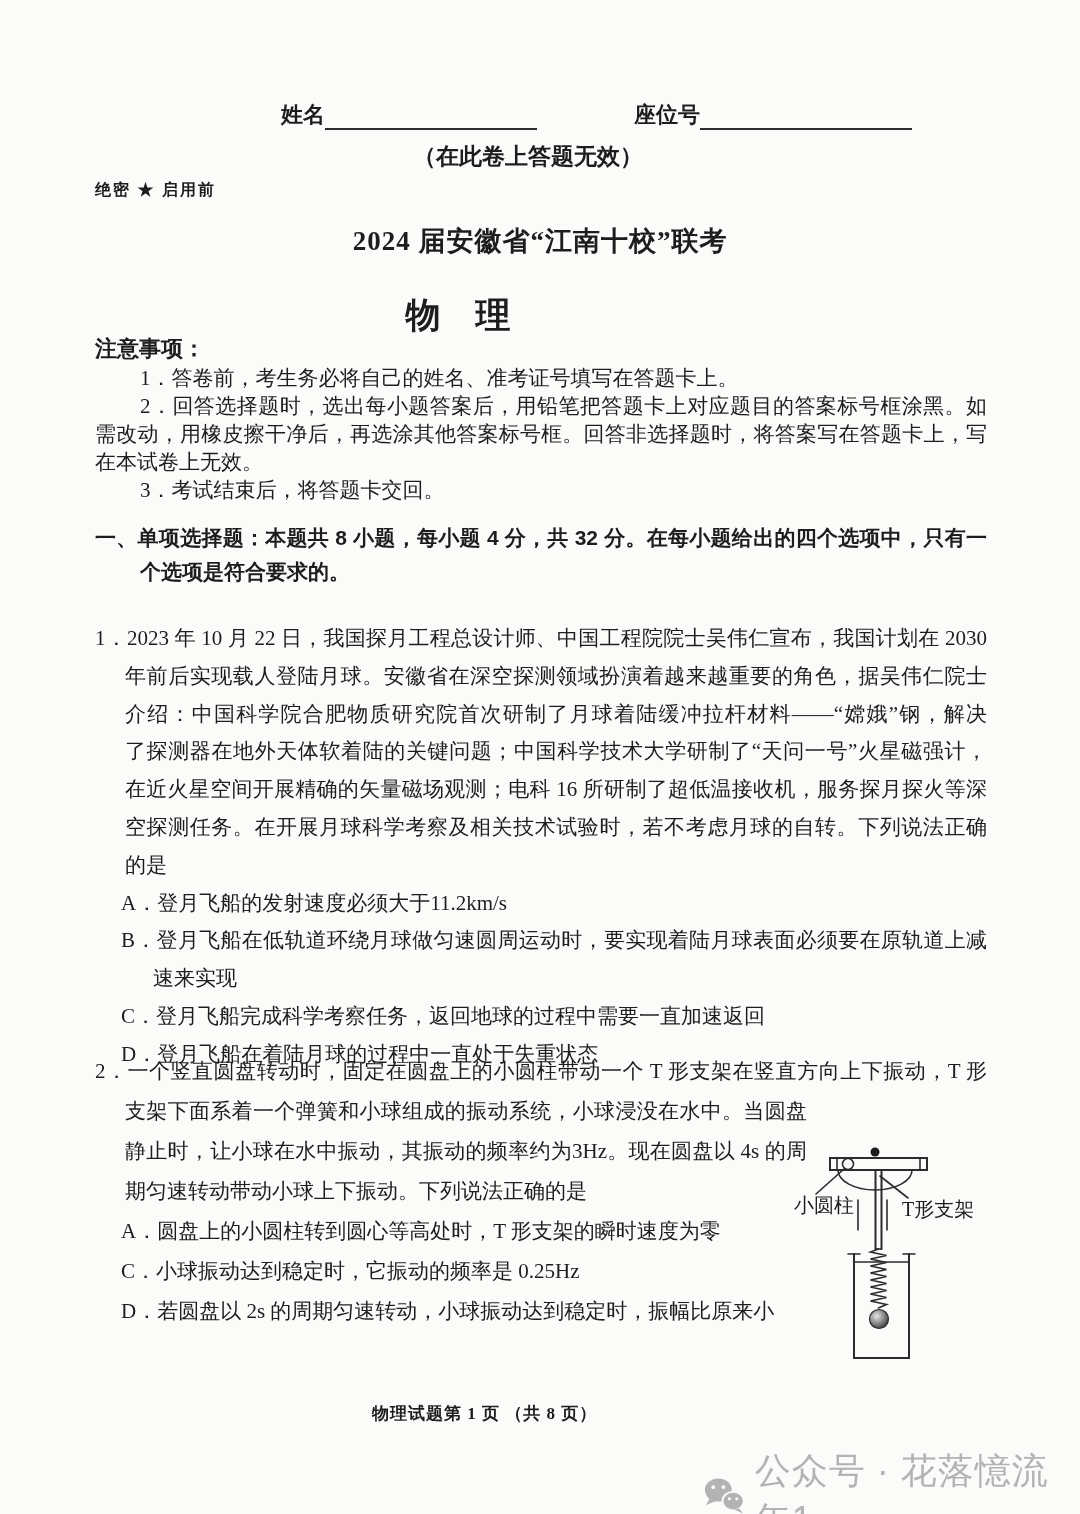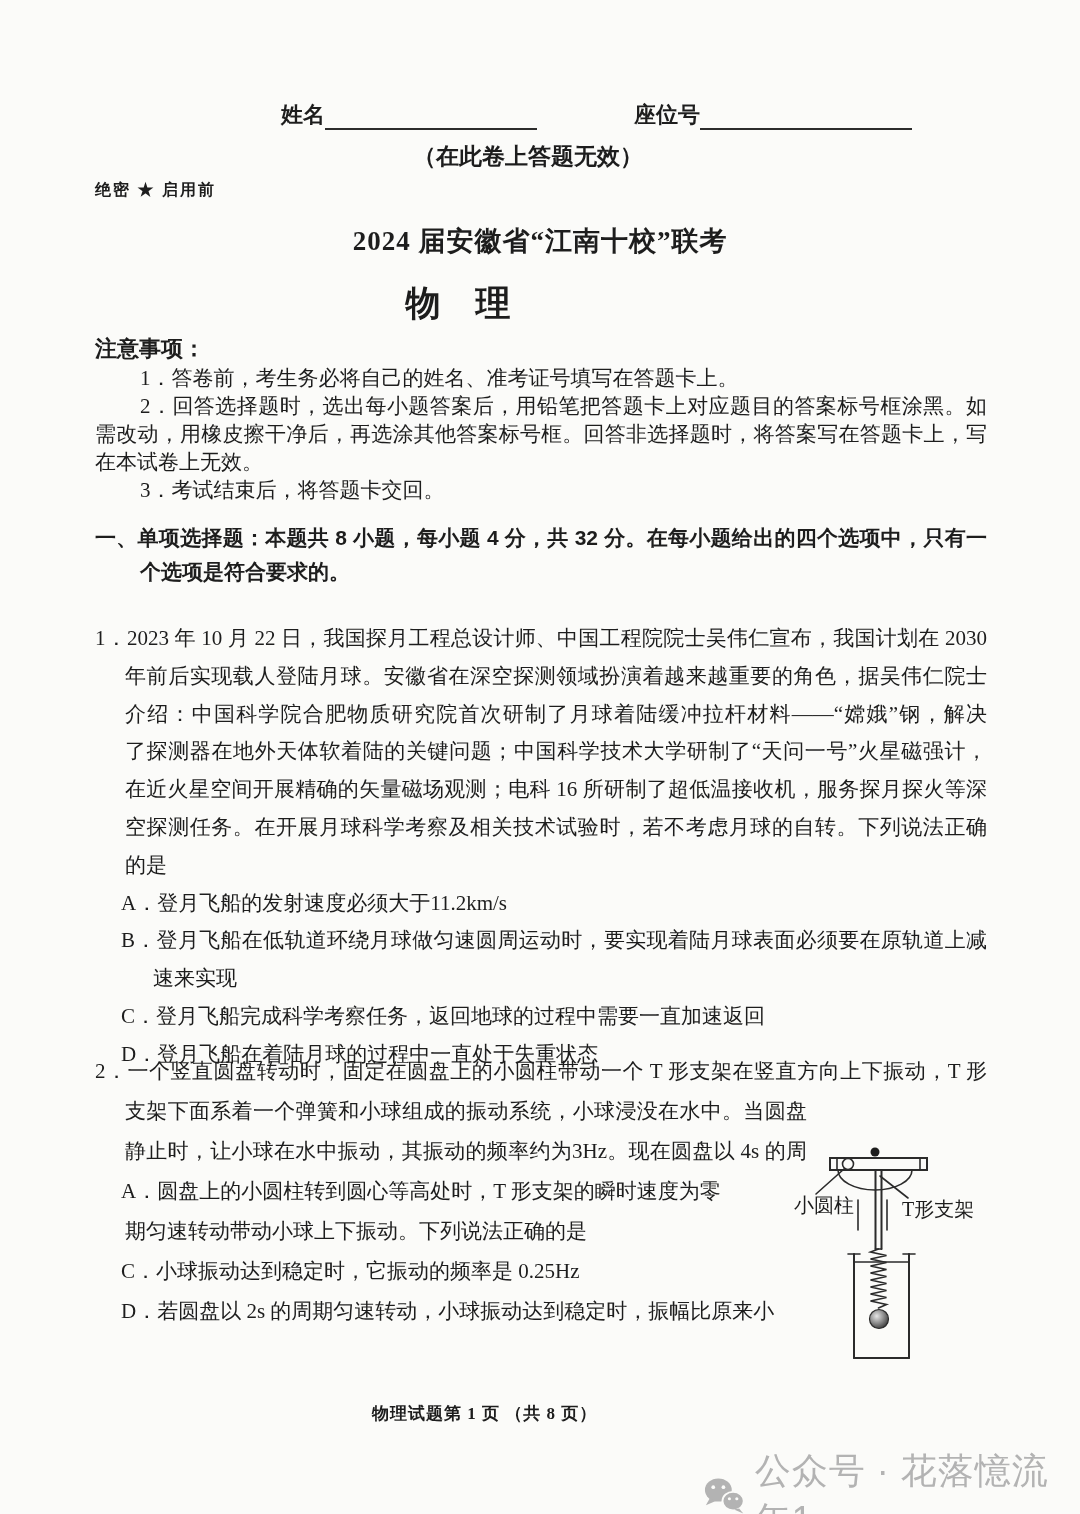--- a/index.html
+++ b/index.html
@@ -17,21 +17,21 @@
   .fields{position:absolute;top:100px;left:0;width:1080px;height:36px;font-size:22px;font-weight:700;margin-left:44px;}
   .field{position:absolute;top:0;display:flex;align-items:flex-end;}
   .field-name{left:237px;}
   .field-seat{left:590px;}
   .flabel{line-height:30px;}
   .fline{display:inline-block;width:212px;height:28px;border-bottom:2px solid #2c2c2c;}
 
   .invalid-note{position:absolute;top:141px;left:0;width:1056px;text-align:center;font-size:23px;}
   .secrecy{position:absolute;top:180px;left:95px;font-size:16px;letter-spacing:2px;}
   .exam-title{position:absolute;top:223px;left:0;width:1080px;text-align:center;font-size:27px;font-weight:700;letter-spacing:1px;}
-  .subject{position:absolute;top:280px;left:0;width:916px;text-align:center;font-size:35px;font-weight:700;}
+  .subject{position:absolute;top:292px;left:0;width:916px;text-align:center;font-size:35px;font-weight:700;}
 
   
   .notices{position:absolute;top:333px;left:95px;width:892px;font-size:21px;}
   .notice-h{font-size:22px;line-height:31px;}
   .nline{line-height:28px;}
   .ind{text-indent:45px;}
   .jl{text-align-last:justify;}
 
   
   .section-head{position:absolute;top:521px;left:95px;width:892px;font-size:21px;}
@@ -108,22 +108,22 @@
     <div class="ql opt jl">B．登月飞船在低轨道环绕月球做匀速圆周运动时，要实现着陆月球表面必须要在原轨道上减</div>
     <div class="ql optcont">速来实现</div>
     <div class="ql opt">C．登月飞船完成科学考察任务，返回地球的过程中需要一直加速返回</div>
     <div class="ql opt">D．登月飞船在着陆月球的过程中一直处于失重状态</div>
   </div>
 
   <div class="q q2">
     <div class="ql jl">2．一个竖直圆盘转动时，固定在圆盘上的小圆柱带动一个 T 形支架在竖直方向上下振动，T 形</div>
     <div class="ql hang narrow jl">支架下面系着一个弹簧和小球组成的振动系统，小球浸没在水中。当圆盘</div>
     <div class="ql hang narrow jl">静止时，让小球在水中振动，其振动的频率约为3Hz。现在圆盘以 4s 的周</div>
+    <div class="ql hang">期匀速转动带动小球上下振动。下列说法正确的是</div>
     <div class="ql opt">A．圆盘上的小圆柱转到圆心等高处时，T 形支架的瞬时速度为零</div>
-    <div class="ql hang">期匀速转动带动小球上下振动。下列说法正确的是</div>
     <div class="ql opt">C．小球振动达到稳定时，它振动的频率是 0.25Hz</div>
     <div class="ql opt">D．若圆盘以 2s 的周期匀速转动，小球振动达到稳定时，振幅比原来小</div>
   </div>
 
   <div class="fig">
     <svg width="270" height="235" viewBox="0 0 270 235">
       <defs>
         <radialGradient id="ballGrad" cx="38%" cy="35%" r="70%">
           <stop offset="0%" stop-color="#e6e6e6"></stop>
           <stop offset="55%" stop-color="#8a8a8a"></stop>

